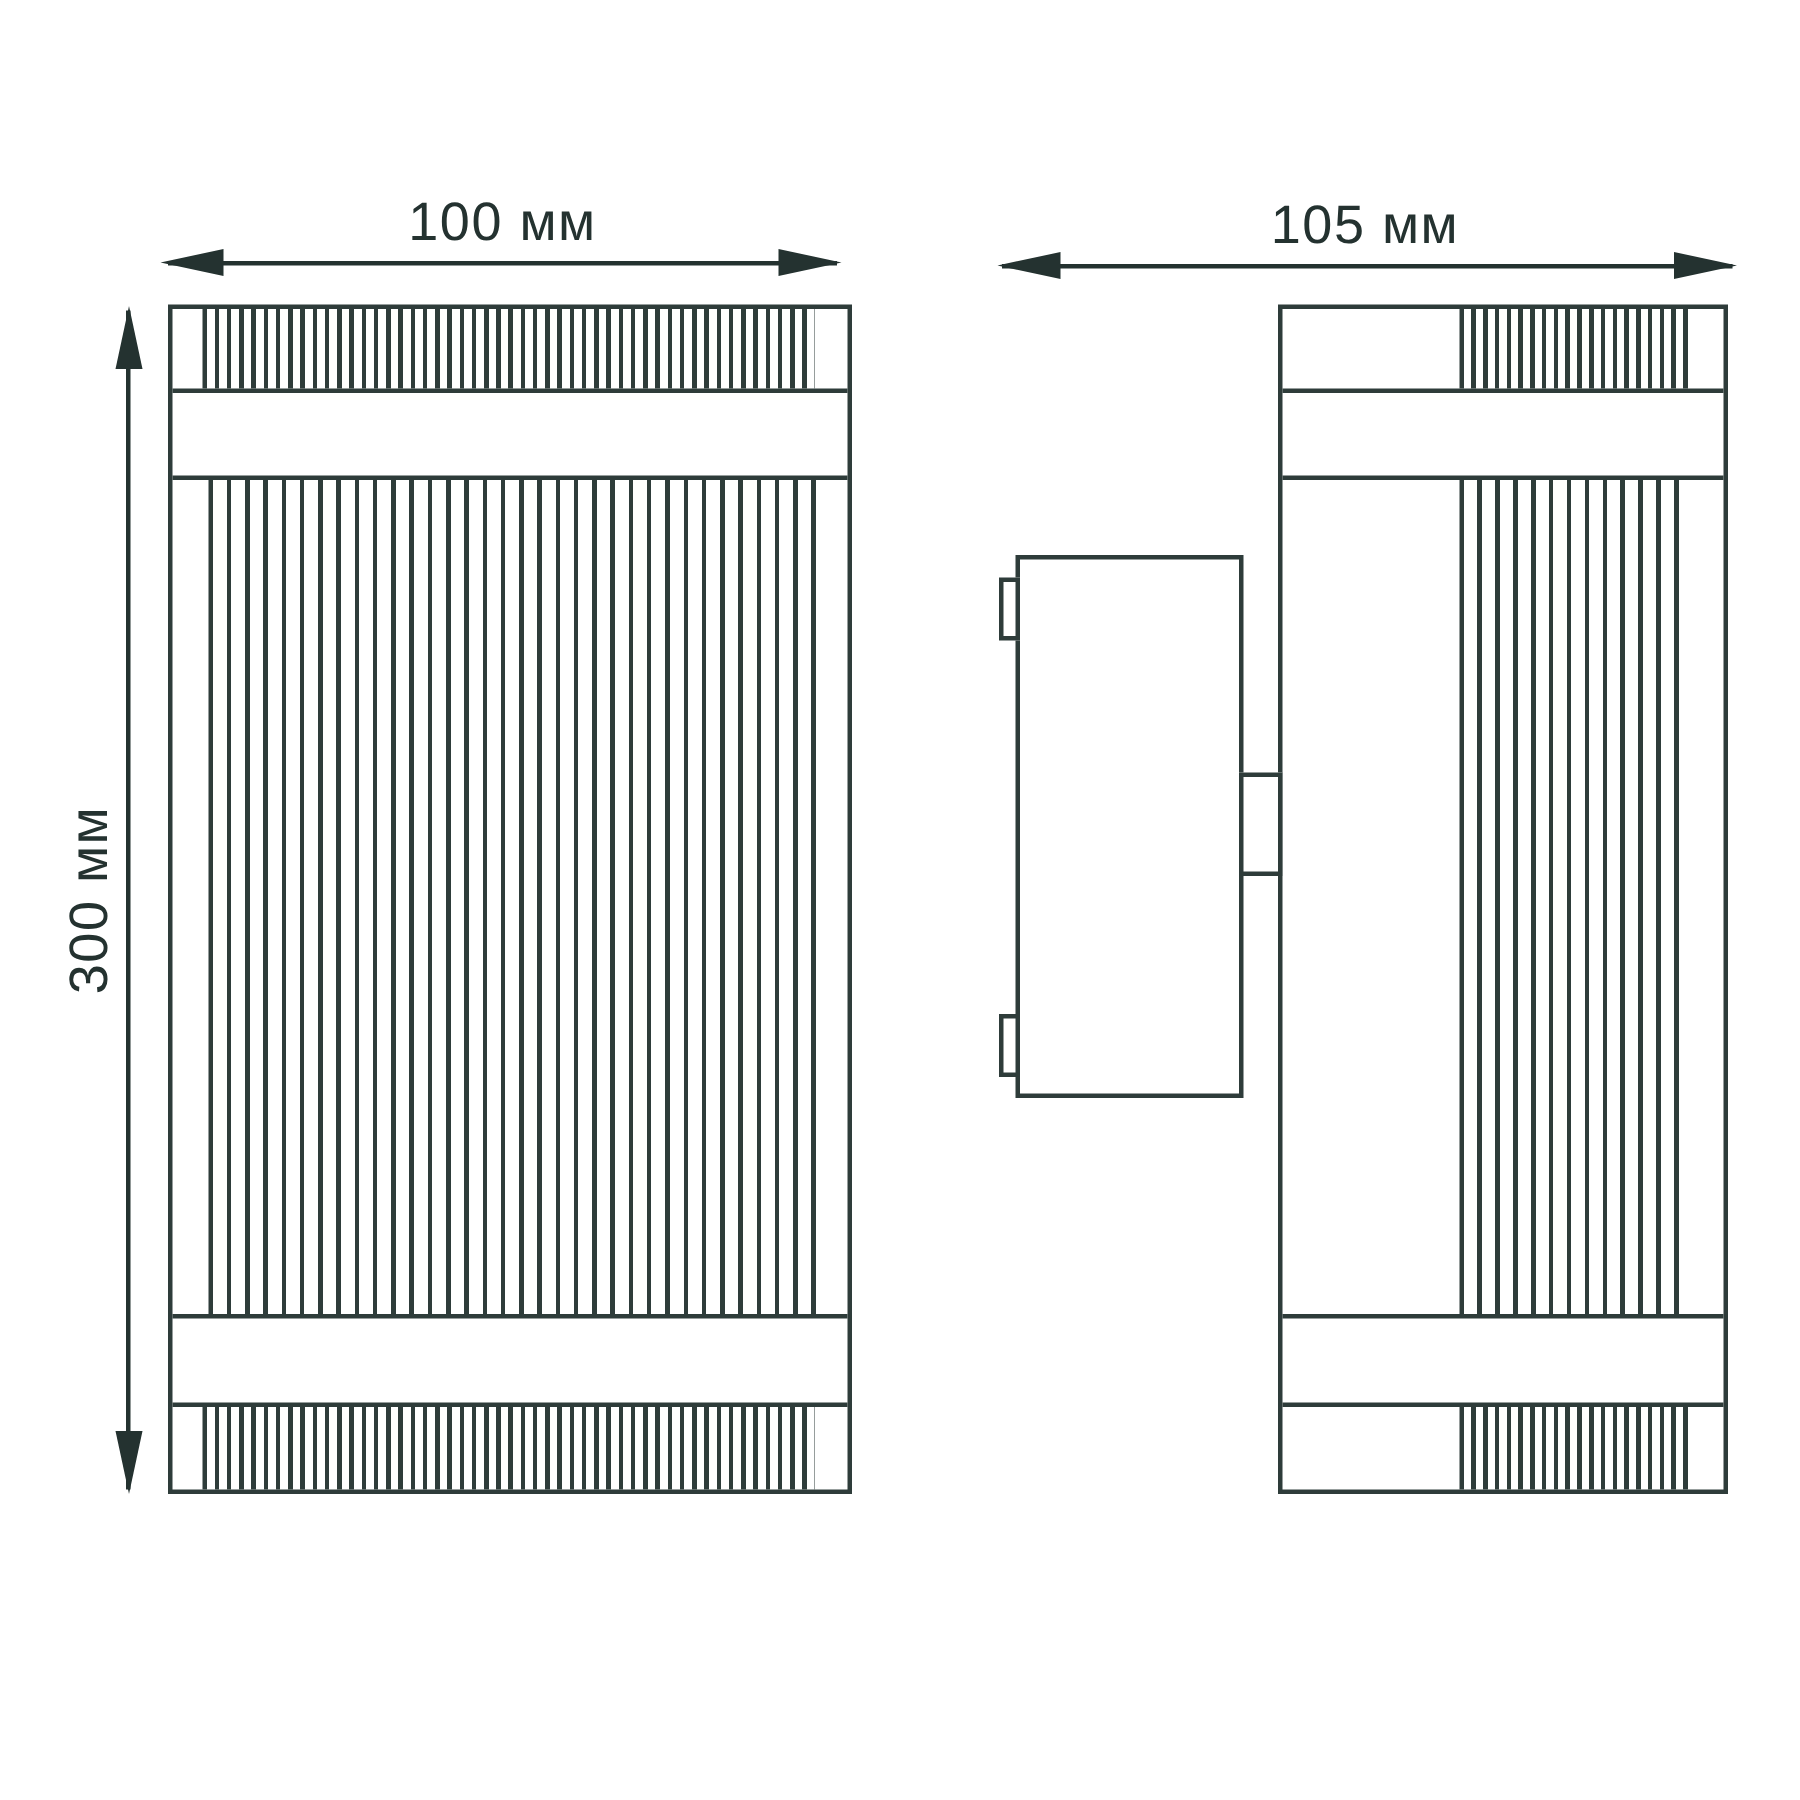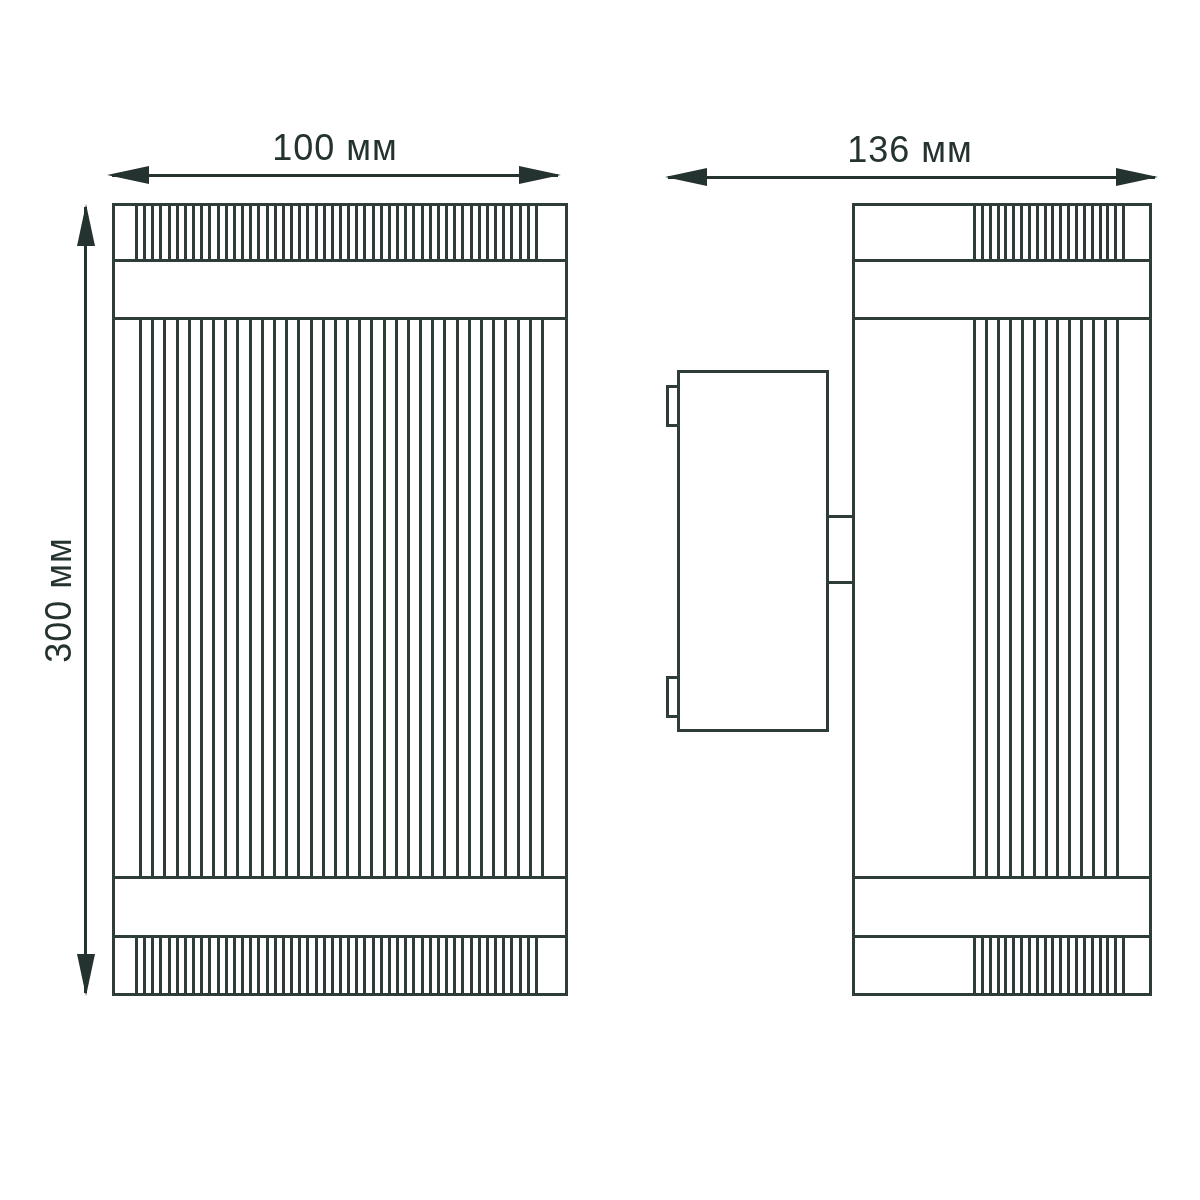--- a/index.html
+++ b/index.html
@@ -110,20 +110,20 @@
   <div class="abs bracket-tab tab-connector"></div>
 
   <div class="abs dim-line dim-w-line"></div>
   <div class="abs ah ah-left  ah-w-l"></div>
   <div class="abs ah ah-right ah-w-r"></div>
   <div class="dim-label label-w">100 мм</div>
 
   <div class="abs dim-line dim-d-line"></div>
   <div class="abs ah ah-left  ah-d-l"></div>
   <div class="abs ah ah-right ah-d-r"></div>
-  <div class="dim-label label-d">136 мм</div>
+  <div class="dim-label label-d">105 мм</div>
 
   <div class="abs dim-line dim-h-line"></div>
   <div class="abs ah ah-up   ah-h-u"></div>
   <div class="abs ah ah-down ah-h-d"></div>
   <div class="dim-label label-h">300 мм</div>
 
 </div>
 
 </body></html>

